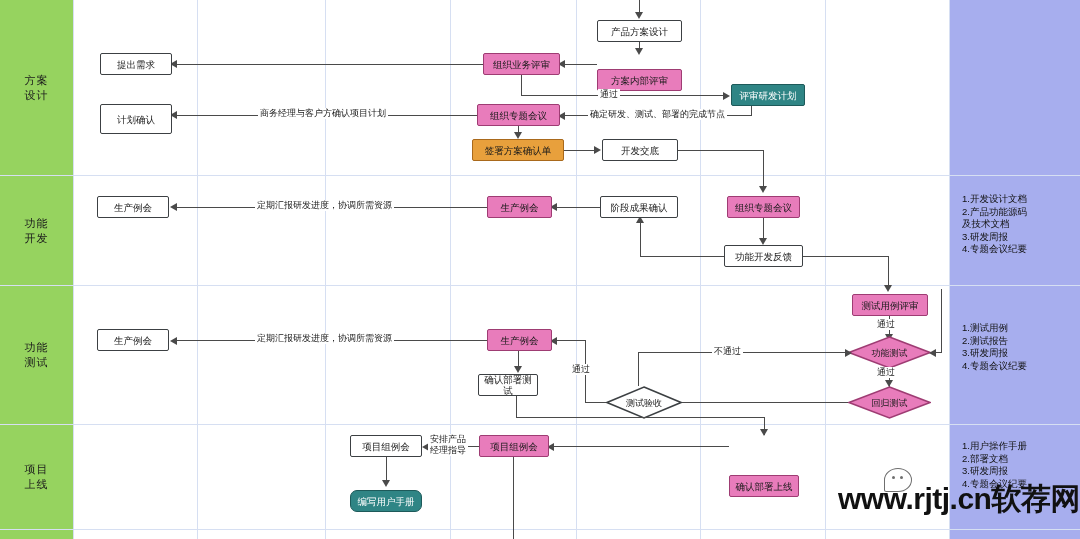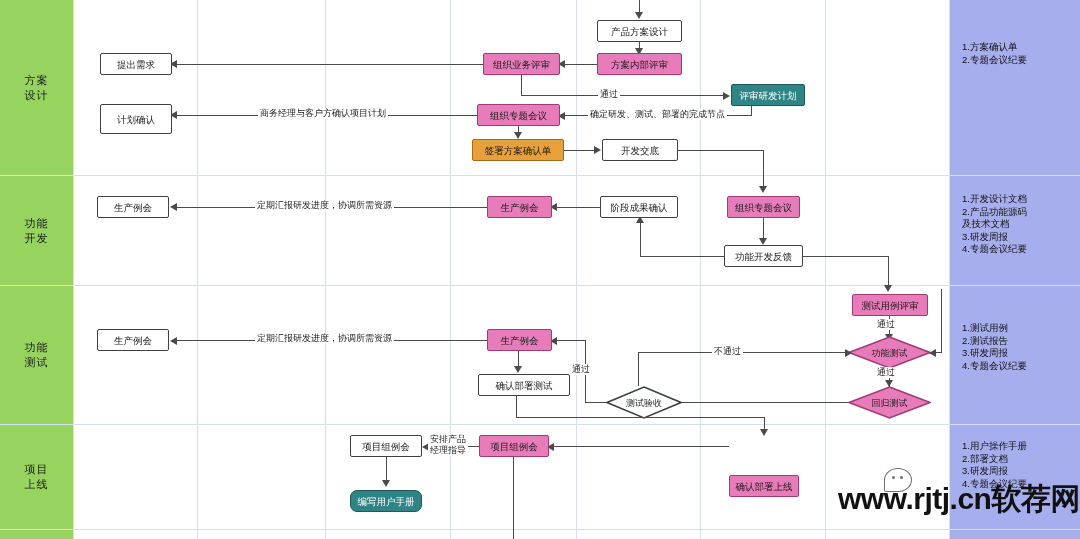--- a/index.html
+++ b/index.html
@@ -119,43 +119,41 @@
       <span style="white-space:pre-line;">项目
 上线</span>
     </div>
 
   <div class="lane-out" style="top:0px;height:175px;"></div>
   <div class="lane-out" style="top:176px;height:109px;"></div>
   <div class="lane-out" style="top:286px;height:138px;"></div>
   <div class="lane-out" style="top:425px;height:104px;"></div>
   <div class="lane-out" style="top:530px;height:9px;"></div>
 
-  <div class="out-text" style="top:41px;">1.方案确认单
-2.专题会议纪要</div>
   <div class="out-text" style="top:193px;">1.开发设计文档
 2.产品功能源码
 及技术文档
 3.研发周报
 4.专题会议纪要</div>
   <div class="out-text" style="top:322px;">1.测试用例
 2.测试报告
 3.研发周报
 4.专题会议纪要</div>
   <div class="out-text" style="top:440px;">1.用户操作手册
 2.部署文档
 3.研发周报
 4.专题会议纪要</div>
 
   <div class="ln lnv" style="left:639px;top:0px;height:14px;"></div>
   <div class="arrow ar-down" style="left:635px;top:12px;"></div>
   <div class="node n-white" style="left:597px;top:20px;width:85px;height:22px;">产品方案设计</div>
 
   <div class="ln lnv" style="left:639px;top:42px;height:10px;"></div>
   <div class="arrow ar-down" style="left:635px;top:48px;"></div>
-  <div class="node n-pink" style="left:597px;top:53px;width:85px;height:22px;">方案内部评审</div>
+  <div class="node n-pink" style="left:597px;top:69px;width:85px;height:22px;">方案内部评审</div>
 
   <div class="ln lnh" style="left:560px;top:63.5px;width:37px;"></div>
   <div class="arrow ar-left" style="left:558px;top:60px;"></div>
   <div class="node n-pink" style="left:483px;top:53px;width:77px;height:22px;">组织业务评审</div>
 
   <div class="ln lnh" style="left:172px;top:63.5px;width:311px;"></div>
   <div class="arrow ar-left" style="left:170px;top:60px;"></div>
   <div class="node n-white" style="left:100px;top:53px;width:72px;height:22px;">提出需求</div>
 
   <div class="ln lnv" style="left:521px;top:75px;height:21px;"></div>
@@ -260,21 +258,21 @@
 
   <div class="node n-pink" style="left:487px;top:329px;width:65px;height:22px;">生产例会</div>
 
   <div class="ln lnh" style="left:172px;top:340px;width:315px;"></div>
   <div class="arrow ar-left" style="left:170px;top:336.5px;"></div>
   <div class="edge-label" style="left:255px;top:333px;">定期汇报研发进度，协调所需资源</div>
   <div class="node n-white" style="left:97px;top:329px;width:72px;height:22px;">生产例会</div>
 
   <div class="ln lnv" style="left:518px;top:351px;height:20px;"></div>
   <div class="arrow ar-down" style="left:514px;top:366px;"></div>
-  <div class="node n-white" style="left:478px;top:374px;width:92px;height:22px;">确认部署测试</div>
+  <div class="node n-white" style="left:478px;top:374px;width:60px;height:22px;">确认部署测试</div>
 
   <div class="ln lnv" style="left:516px;top:396px;height:22px;"></div>
   <div class="ln lnh" style="left:516px;top:417px;width:249px;"></div>
   <div class="ln lnv" style="left:764px;top:417px;height:18px;"></div>
   <div class="arrow ar-down" style="left:760px;top:429px;"></div>
 
   <div class="ln lnv" style="left:941px;top:289px;height:63px;"></div>
   <div class="ln lnh" style="left:931px;top:352px;width:11px;"></div>
   <div class="ln lnv" style="left:931px;top:352px;height:0px;"></div>
   <div class="arrow ar-left" style="left:929px;top:348.5px;"></div>

